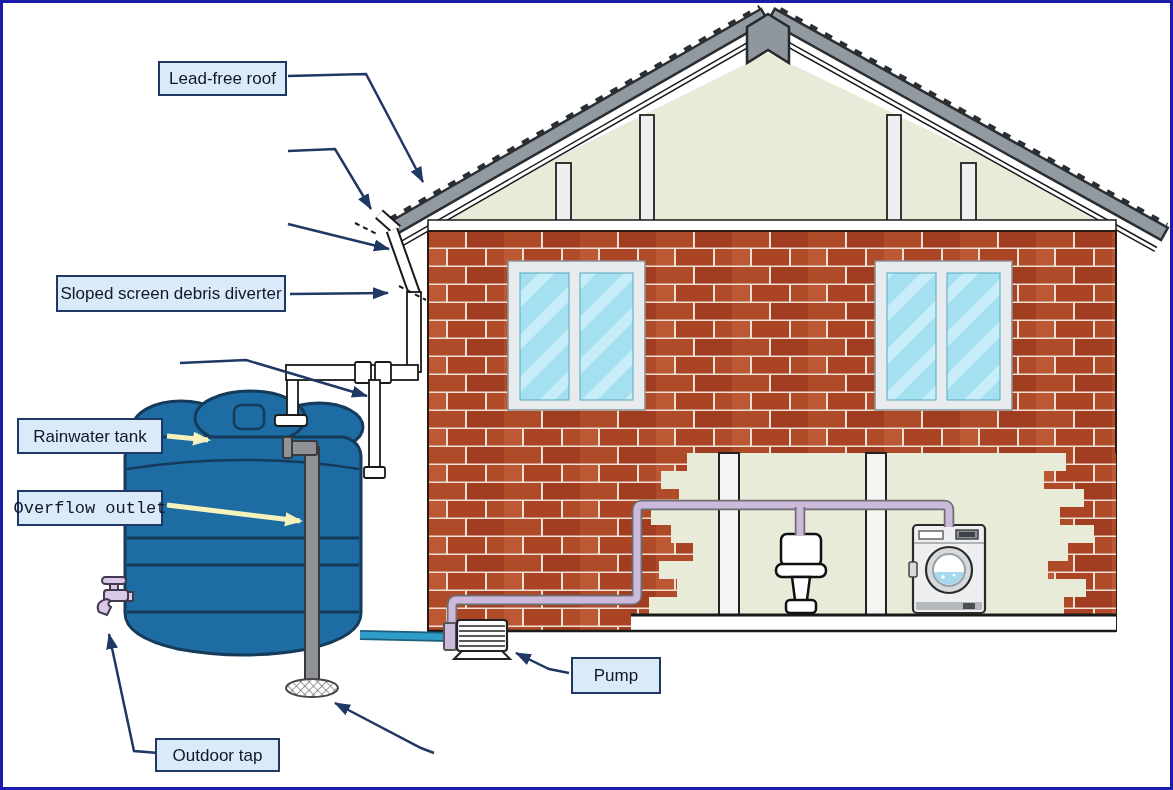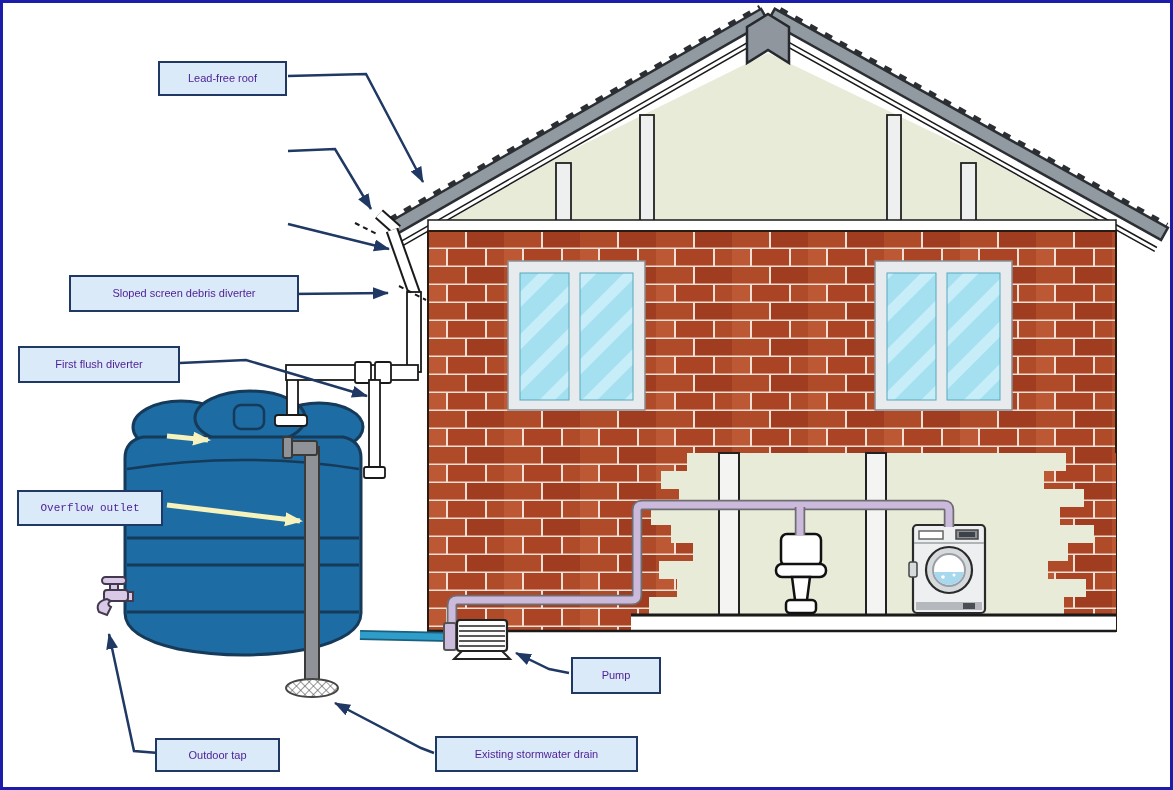--- a/index.html
+++ b/index.html
@@ -11,22 +11,22 @@
     background:#ffffff;
     font-family:"Liberation Sans", sans-serif;
     overflow:hidden;
   }
   .art{position:absolute;left:0;top:0;}
   .lbl{
     position:absolute;
     box-sizing:border-box;
     background:#dbeaf8;
     border:2px solid #1f3864;
-    color:#4c1d95;
-    font-size:11px;
+    color:#0f172a;
+    font-size:17px;
     line-height:1;
     display:flex;align-items:center;justify-content:center;
     white-space:nowrap;
   }
 </style>
 </head>
 <body>
 
 <div class="canvas">
 
@@ -242,20 +242,19 @@
     <path d="M431,750 L418,745 L332,700" marker-end="url(#navyArrow)"></path>
     <path d="M566,670 L546,666 L513,650" marker-end="url(#navyArrow)"></path>
   </g>
   <g fill="none" stroke="#f5f2bd" stroke-width="5">
     <path d="M164,433 L205,437" marker-end="url(#yellowArrow)"></path>
     <path d="M164,502 L297,518" marker-end="url(#yellowArrow)"></path>
   </g>
 </svg>
 
 <div class="lbl" style="left:155px;top:58px;width:129px;height:35px;">Lead-free roof</div>
-<div class="lbl" style="left:66px;top:272px;width:230px;height:37px;">Sloped screen debris diverter</div>
-<div class="lbl" style="left:15px;top:343px;width:162px;height:37px;">First flush diverter</div>
+<div class="lbl" style="left:53px;top:272px;width:230px;height:37px;">Sloped screen debris diverter</div>
+<div class="lbl" style="left:14px;top:415px;width:146px;height:36px;">Rainwater tank</div>
 <div class="lbl" style="left:14px;top:487px;width:146px;height:36px;font-family:Liberation Mono, monospace;">Overflow outlet</div>
 <div class="lbl" style="left:152px;top:735px;width:125px;height:34px;">Outdoor tap</div>
-<div class="lbl" style="left:432px;top:733px;width:203px;height:36px;">Existing stormwater drain</div>
 <div class="lbl" style="left:568px;top:654px;width:90px;height:37px;">Pump</div>
 
 </div>
 
 </body></html>

